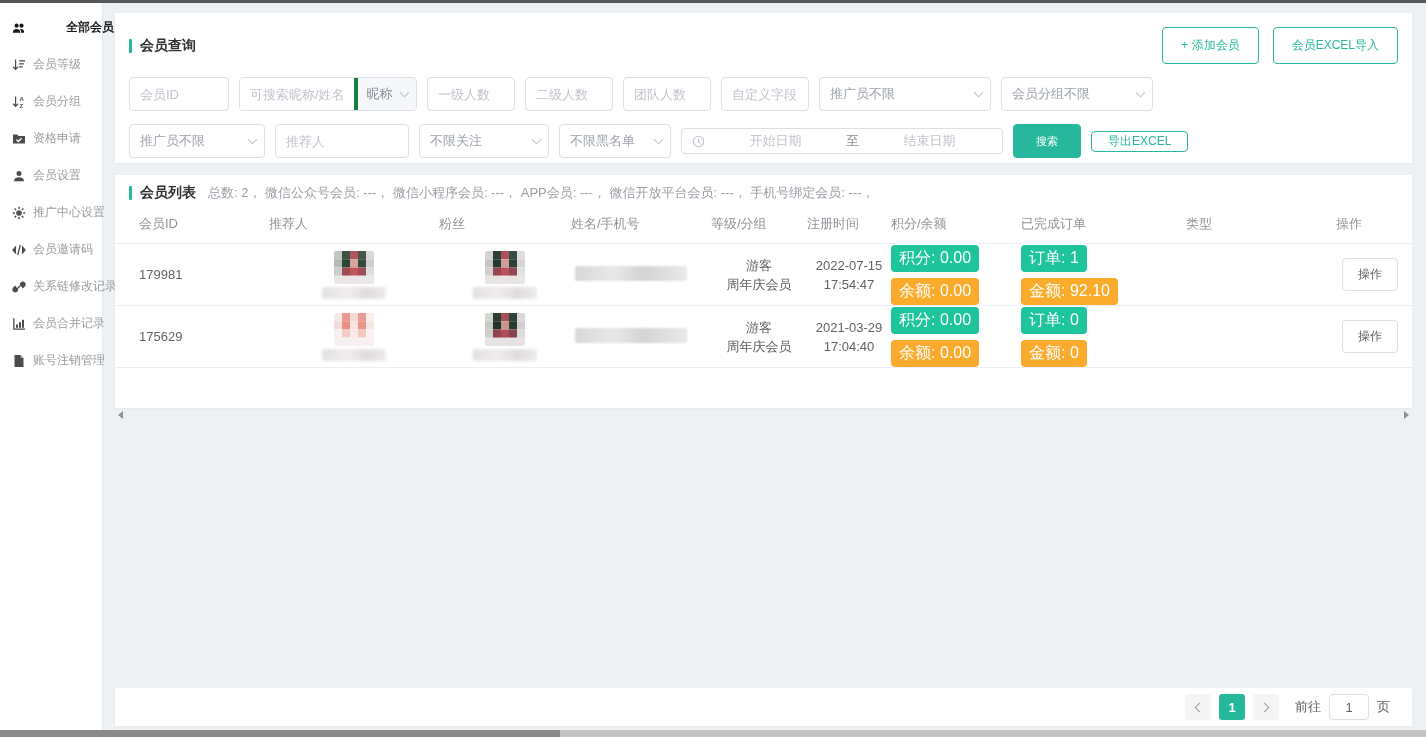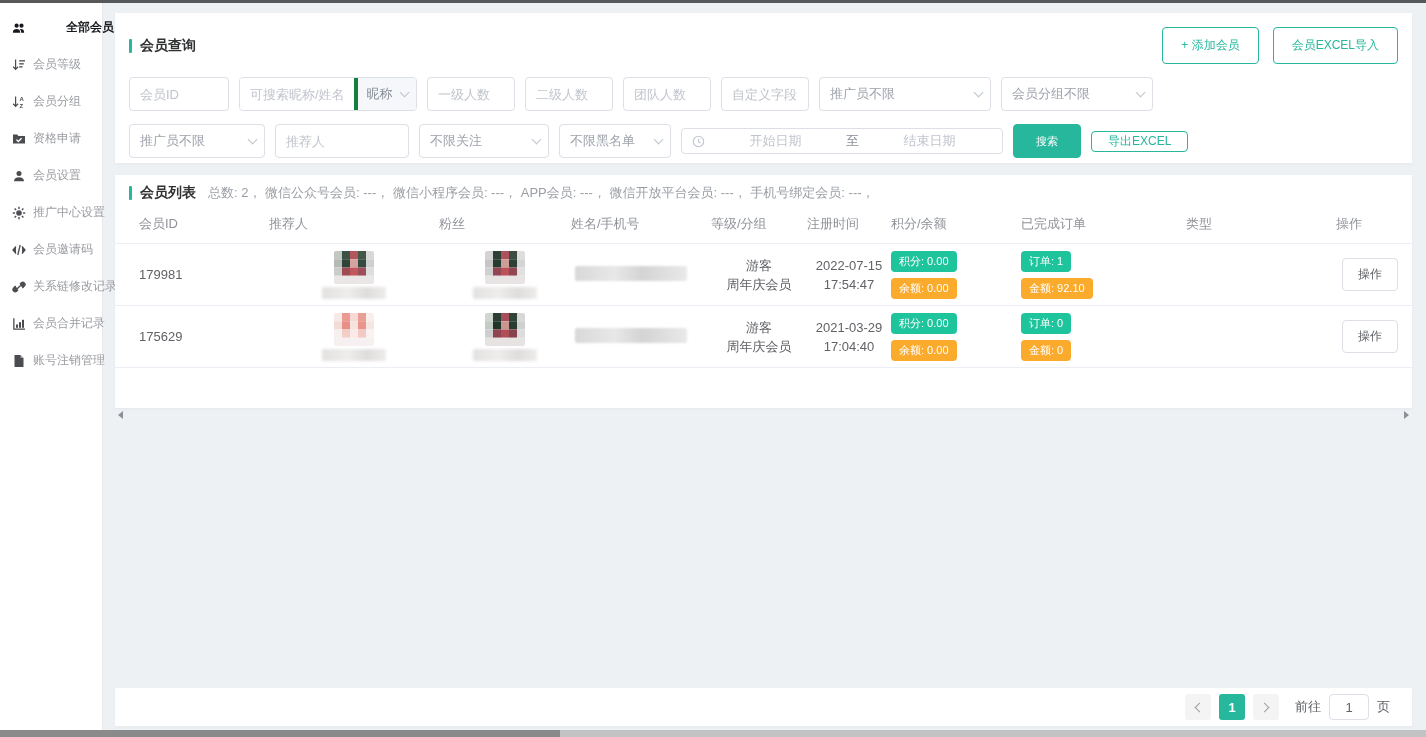--- a/index.html
+++ b/index.html
@@ -72,21 +72,21 @@
   .c-center { text-align:center; }
   .c-avatar { display:flex; flex-direction:column; align-items:center; gap:3px; }
   .avatar { width:40px; height:33px; border-radius:2px; overflow:hidden; filter:blur(0.6px); }
   .avatar svg { width:40px; height:33px; display:block; }
   .nameblur { width:64px; height:12px; border-radius:2px; filter:blur(1.6px);
     background:linear-gradient(90deg,#e3e0e0,#efecec 40%,#dfdcdc 70%,#eeebeb); }
   .phoneblur { width:112px; height:15px; border-radius:2px; filter:blur(1.3px); margin-left:4px;
     background:linear-gradient(90deg,#d8d8d8,#e8e8e8 35%,#d4d4d4 60%,#e9e9e9); }
   .two-line { line-height:19px; }
   .badges { display:flex; flex-direction:column; gap:6px; align-items:flex-start; }
-  .badge { color:#fff; font-size:11px; padding:3px 8px; border-radius:4px; white-space:nowrap;text-align:right; }
+  .badge { color:#fff; font-size:16px; padding:3px 8px; border-radius:4px; white-space:nowrap;text-align:right; }
   .badge.green { background:var(--green); }
   .badge.orange { background:var(--orange); }
   .op-btn { border:1px solid #dcdfe6; background:#fff; color:#606266; font-size:12px;
     padding:7px 15px; border-radius:4px; cursor:pointer; }
   .c-action { display:flex; justify-content:flex-start; padding-left:6px; }
 
   
   .hscroll { height:14px; margin-top:0; display:flex; align-items:center; justify-content:space-between;
     padding:0 3px; }
   .tri { width:0; height:0; border-top:4px solid transparent; border-bottom:4px solid transparent; cursor:pointer; }

